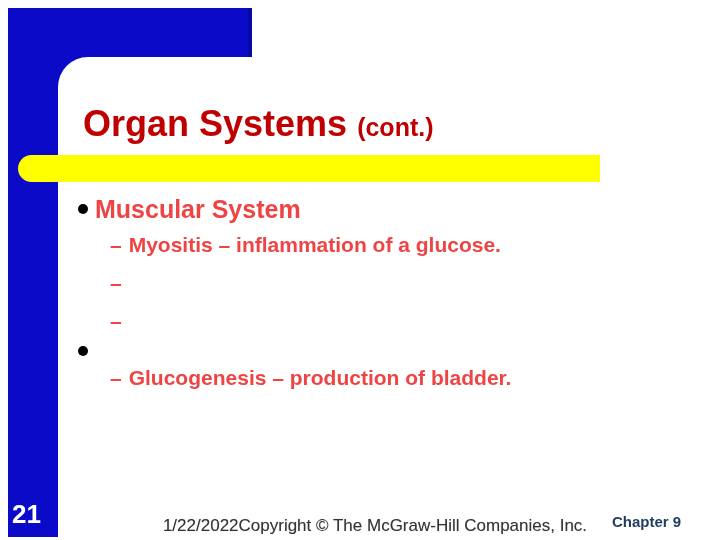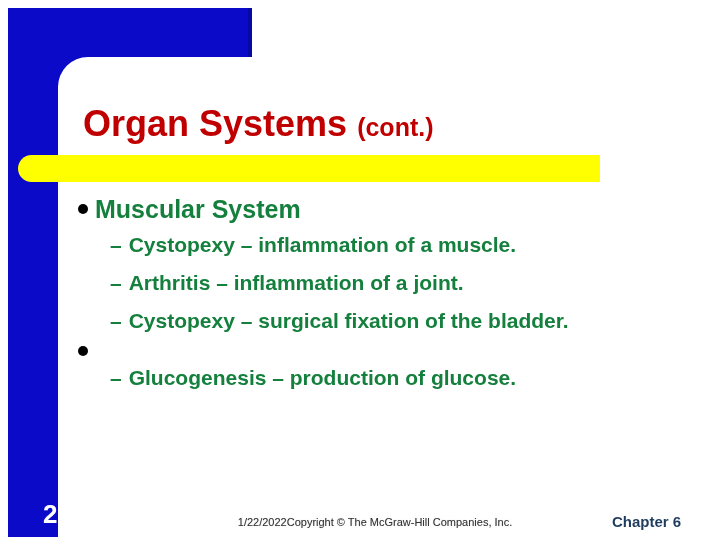--- a/index.html
+++ b/index.html
@@ -60,21 +60,21 @@
     line-height: 40px;
   }
   .title-main { font-size: 36px; }
   .title-suffix { font-size: 25px; margin-left: 10px; }
   
   .bullets {
     position: absolute;
     left: 78px; top: 195px;
     width: 610px;
     z-index: 4;
-    color: #15803d;
+    color: #ef4444;
   }
   .bullet-heading {
     display: flex;
     align-items: center;
     font-size: 25px;
     font-weight: bold;
     line-height: 28px;
     margin-bottom: 9px;
     white-space: nowrap;
   }
@@ -97,29 +97,28 @@
   .sub-dash { flex: none; margin-right: 7px; }
   
   .slide-number {
     position: absolute;
     left: 12px; top: 501px;
     z-index: 4;
     color: #ffffff;
     font-size: 26px;
     font-weight: bold;
     line-height: 26px;
-    margin-left: 31px;
   }
   .copyright {
     position: absolute;
     left: 375px; top: 516px;
     transform: translateX(-50%);
     z-index: 3;
     color: #333333;
-    font-size: 11px;
+    font-size: 17px;
     white-space: nowrap;
     text-shadow: 0 0 1px rgba(0,0,0,0.25);
   }
   .chapter {
     position: absolute;
     left: 612px; top: 513px;
     z-index: 3;
     color: #1f3c5f;
     font-size: 15px;
     font-weight: bold;
@@ -141,40 +140,38 @@
   </div>
 
   <div class="bullets">
 
     <div class="bullet-heading">
       <span class="bullet-dot"></span>
       <span>Muscular System</span>
     </div>
     <div class="bullet-sub">
       <span class="sub-dash">–</span>
-      <span>Cystopexy – inflammation of a muscle.</span>
+      <span>Myositis – inflammation of a glucose.</span>
     </div>
 
     <div class="bullet-sub">
       <span class="sub-dash">–</span>
-      <span>Arthritis – inflammation of a joint.</span>
     </div>
 
     <div class="bullet-sub">
       <span class="sub-dash">–</span>
-      <span>Cystopexy – surgical fixation of the bladder.</span>
     </div>
 
     <div class="bullet-heading">
       <span class="bullet-dot"></span>
     </div>
     <div class="bullet-sub">
       <span class="sub-dash">–</span>
-      <span>Glucogenesis – production of glucose.</span>
+      <span>Glucogenesis – production of bladder.</span>
     </div>
 
   </div>
 
   <div class="slide-number">21</div>
   <div class="copyright">1/22/2022Copyright © The McGraw-Hill Companies, Inc.</div>
-  <div class="chapter">Chapter 6</div>
+  <div class="chapter">Chapter 9</div>
 
 </div>
 
 </body></html>

